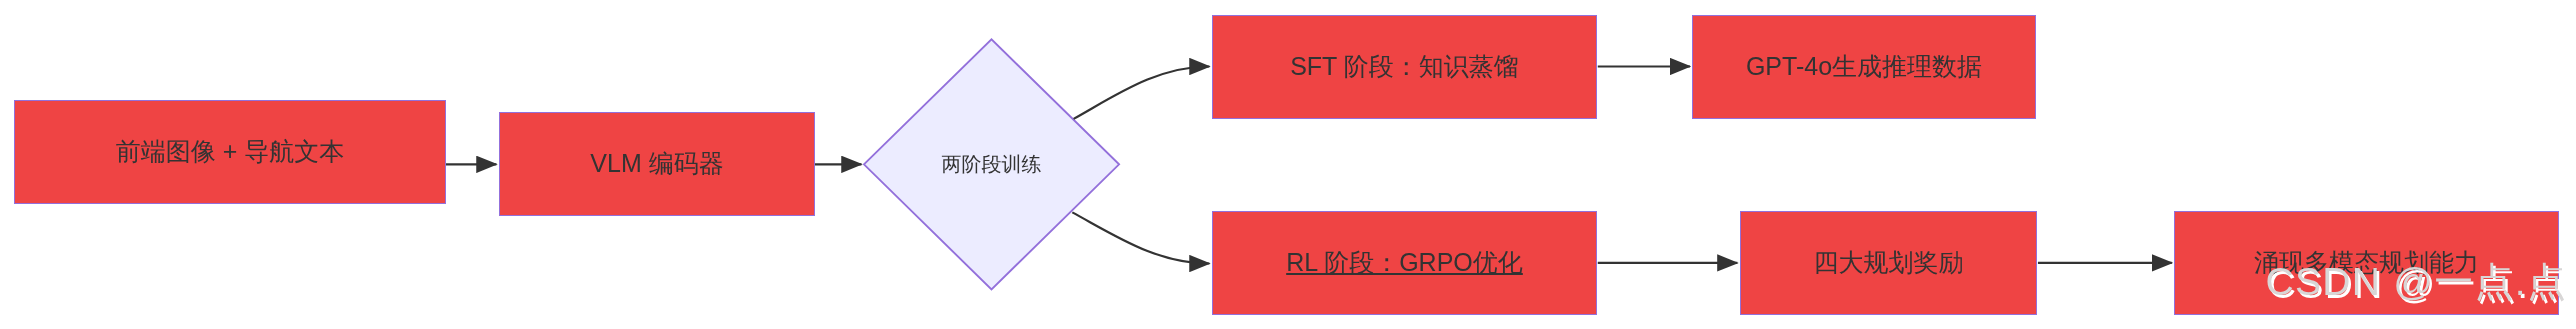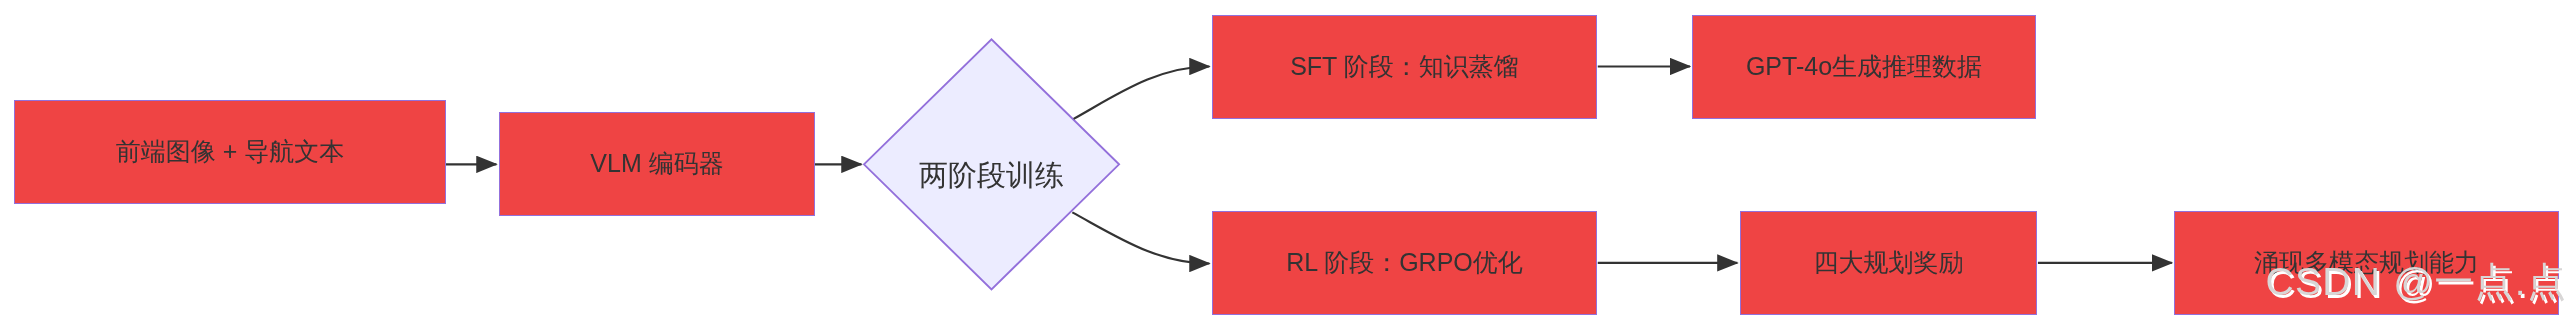--- a/index.html
+++ b/index.html
@@ -34,25 +34,24 @@
     font-size: 25px;
     color: #333333;
     line-height: 1.25;
   }
   .diamond-label {
     position: absolute;
     display: flex;
     align-items: center;
     justify-content: center;
     text-align: center;
-    font-size: 29px;
+    font-size: 20px;
     color: #333333;
     background: transparent;
     border: none;
-    margin-top: 12px;
   }
   .watermark {
     position: absolute;
     right: 8.8px;
     bottom: 21.5px;
     font-size: 39px;
     color: #d8d6d6;
     text-shadow: 2.5px 2.5px 0.6px #ffffff;
     white-space: nowrap;
     letter-spacing: 1.3px;
@@ -95,21 +94,21 @@
   </div>
 
   <div class="node" style="left:1212px; top:14.5px; width:385px; height:104px;">
     <span>SFT 阶段：知识蒸馏</span>
   </div>
 
   <div class="node" style="left:1692px; top:14.5px; width:344px; height:104px;">
     <span>GPT-4o生成推理数据</span>
   </div>
 
-  <div class="node" style="left:1212px; top:211px; width:385px; height:104px;">
+  <div class="node" style="left:1212px; top:211px; width:385px; height:104px;text-decoration:underline;">
     <span>RL 阶段：GRPO优化</span>
   </div>
 
   <div class="node" style="left:2174px; top:211px; width:385px; height:104px;">
     <span>涌现多模态规划能力</span>
   </div>
 
   <div class="node" style="left:1740px; top:211px; width:297px; height:104px;">
     <span>四大规划奖励</span>
   </div>

